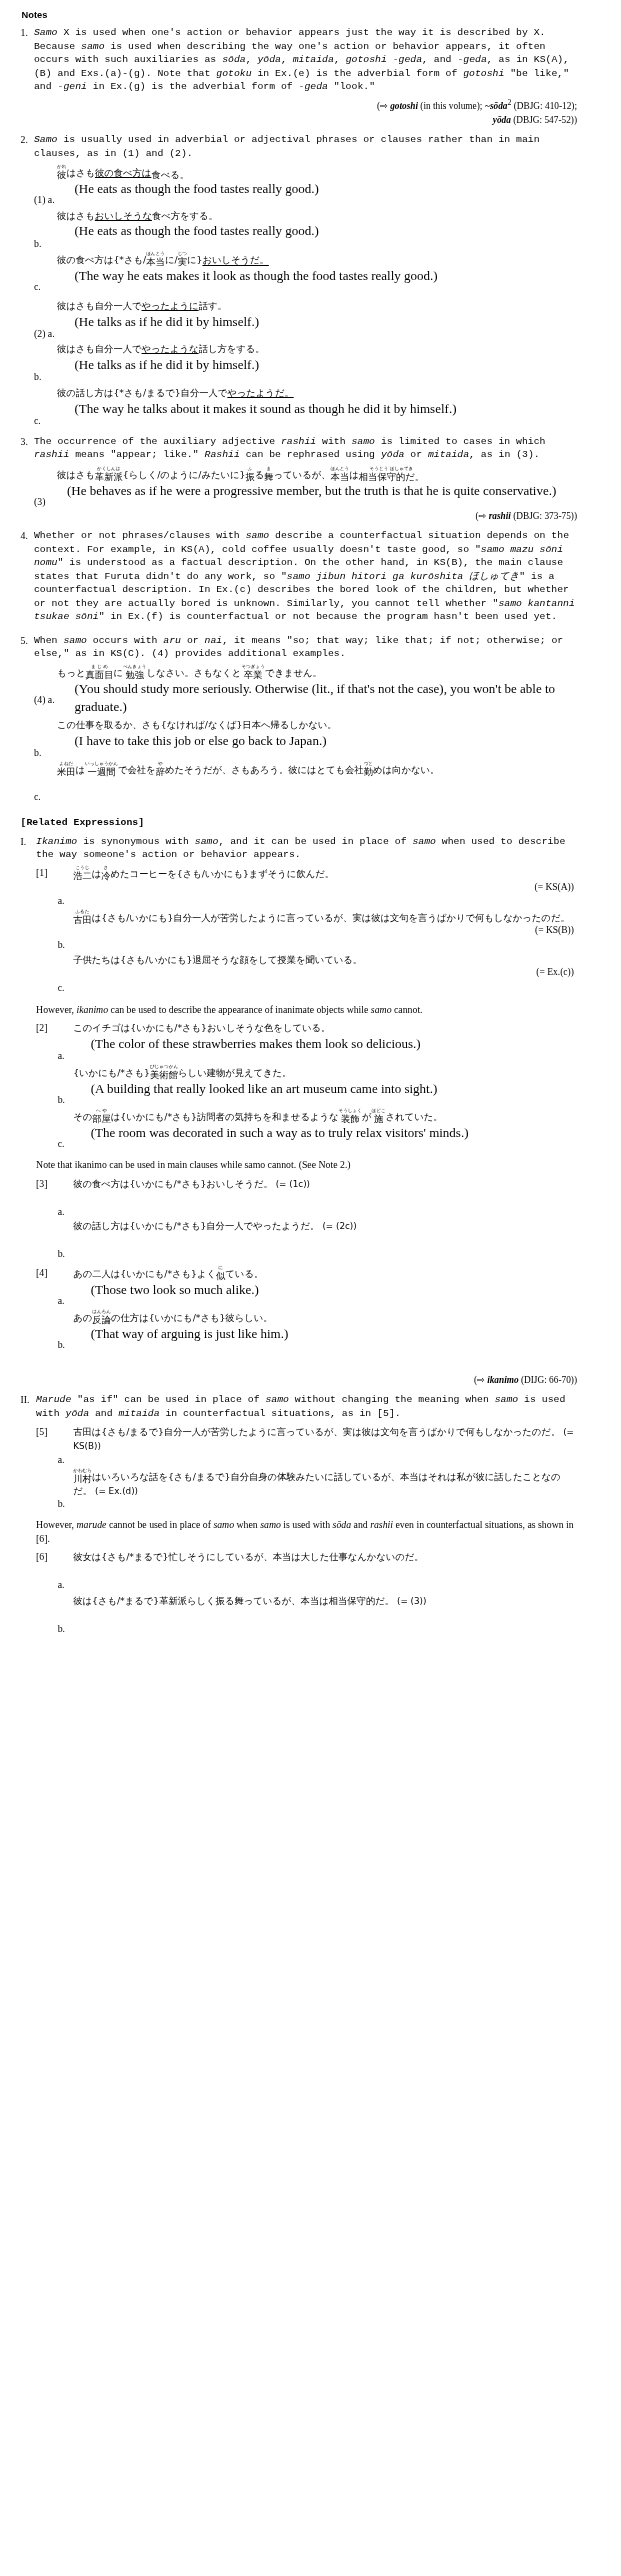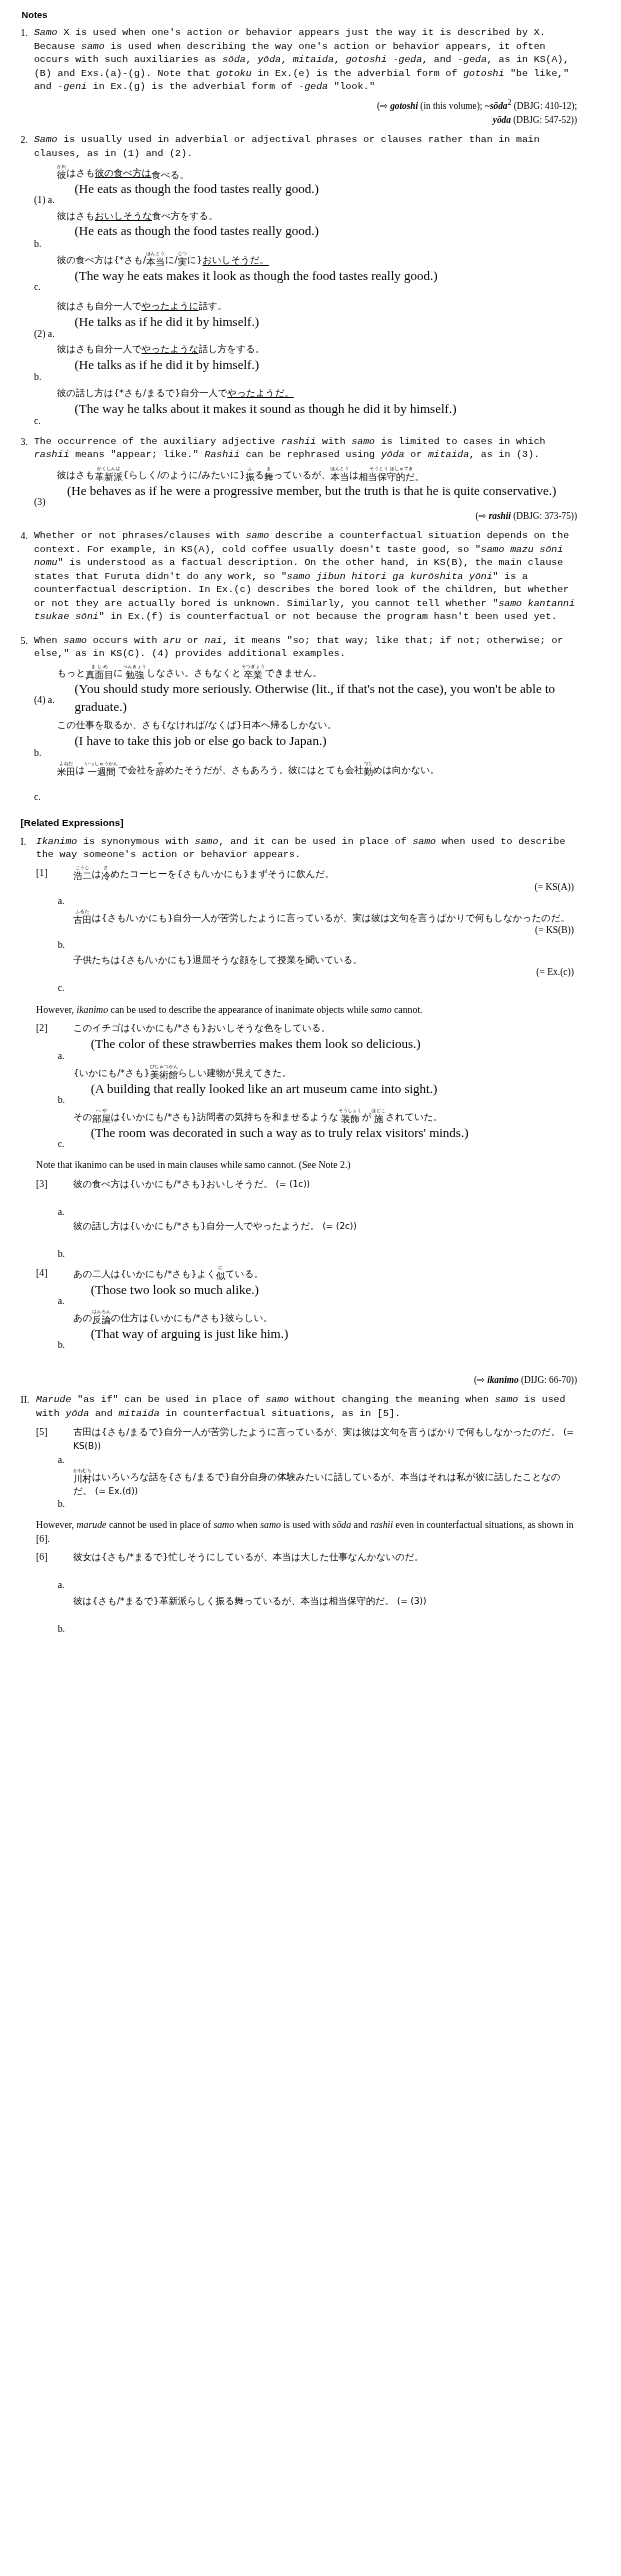--- a/index.html
+++ b/index.html
@@ -15,21 +15,21 @@
     box-sizing:border-box;
     padding:7.2px 23px 20.6px 20.6px;
   }
   .section-head{
     font-family:"Liberation Sans", sans-serif;
     font-weight:bold;
     font-size:9.3px;
     margin:2.1px 0 4.1px 1px;
   }
   .bracket-head{
-    font-family:Liberation Sans, sans-serif;
+    font-family:Liberation Mono, monospace;
     font-weight:bold;
     font-size:9.8px;
     margin:10.3px 0 5.2px 0;
   }
   .item{
     display:flex;
     align-items:flex-start;
     margin:0 0 5.2px 0;
   }
   .num{
@@ -244,21 +244,21 @@
 
   <div class="item">
     <div class="num">4.</div>
     <div class="body">
       <div class="para">
         Whether or not phrases/clauses with <i>samo</i> describe a counterfactual
         situation depends on the context. For example, in KS(A), cold coffee
         usually doesn't taste good, so "<i>samo mazu sōni nomu</i>" is understood
         as a factual description. On the other hand, in KS(B), the main clause
         states that Furuta didn't do any work, so "<i>samo jibun hitori ga kurōshita
-        yōni</i>" is a counterfactual description. In Ex.(c) describes the bored look of the children, but whether or not they
+        ほしゅてき</i>" is a counterfactual description. In Ex.(c) describes the bored look of the children, but whether or not they
         are actually bored is unknown. Similarly, you cannot tell whether "<i>samo
         kantanni tsukae sōni</i>" in Ex.(f) is counterfactual or not because the
         program hasn't been used yet.
       </div>
     </div>
   </div>
 
   <div class="item">
     <div class="num">5.</div>
     <div class="body">

